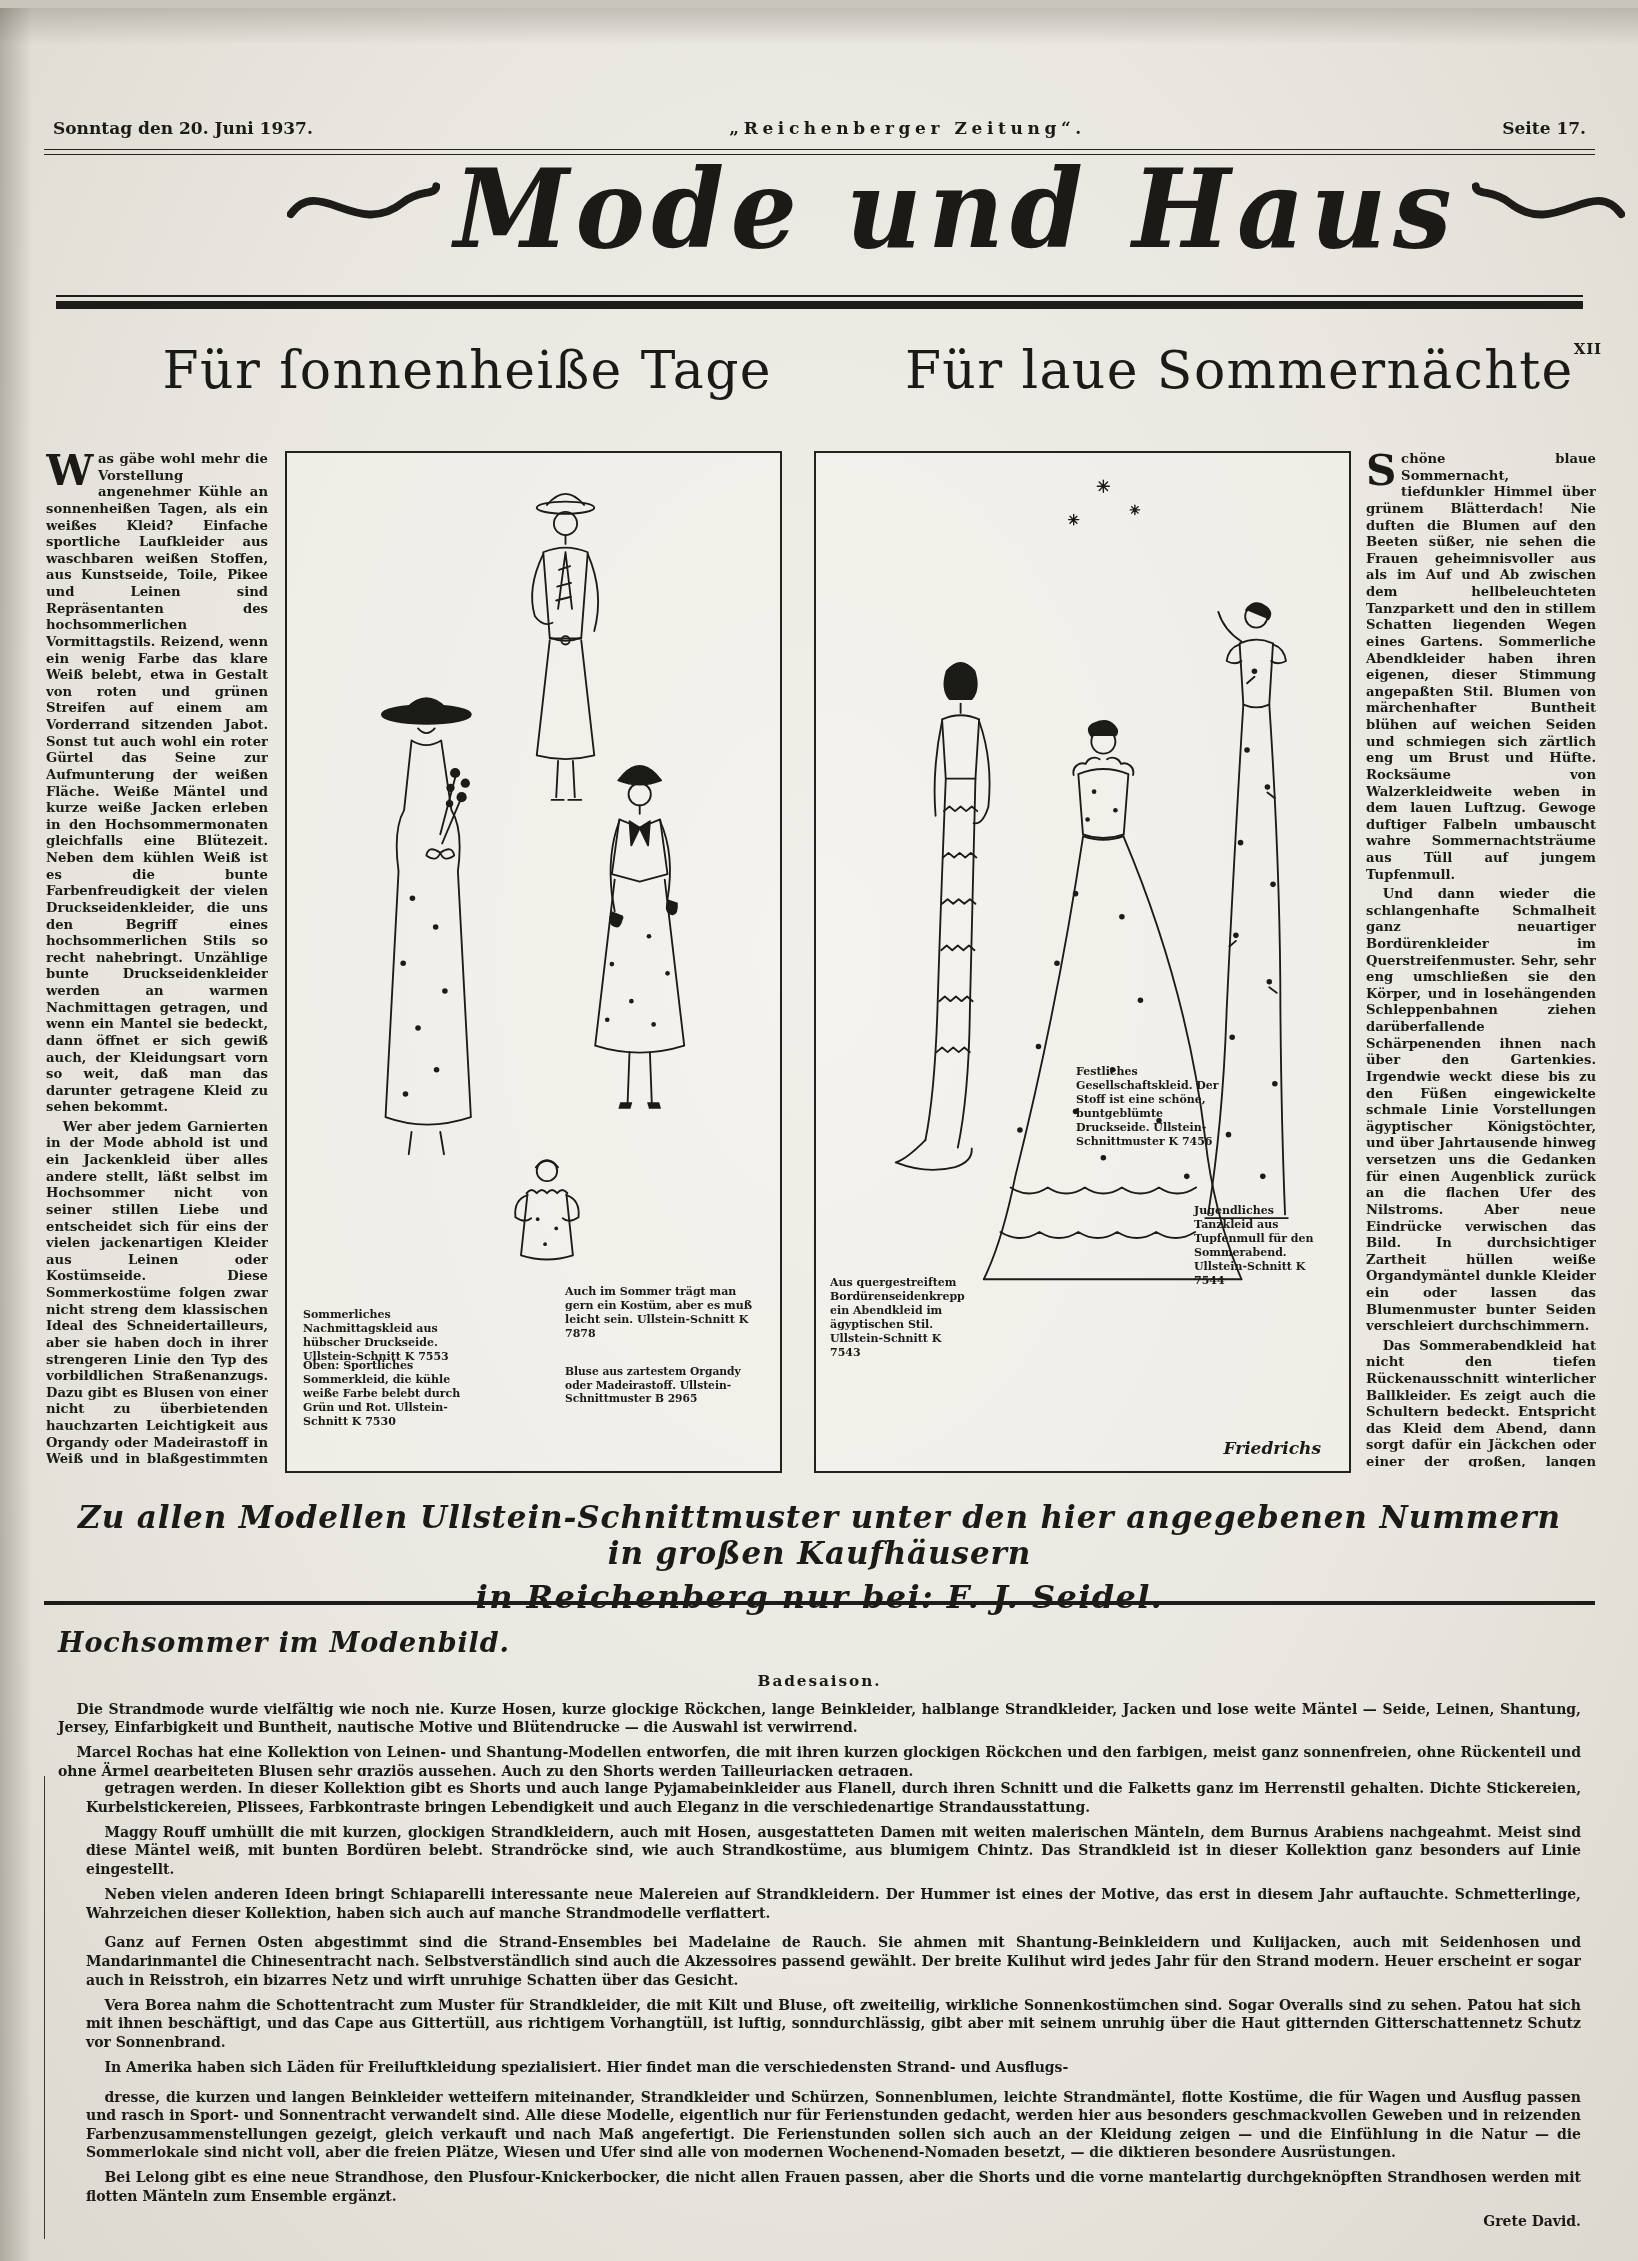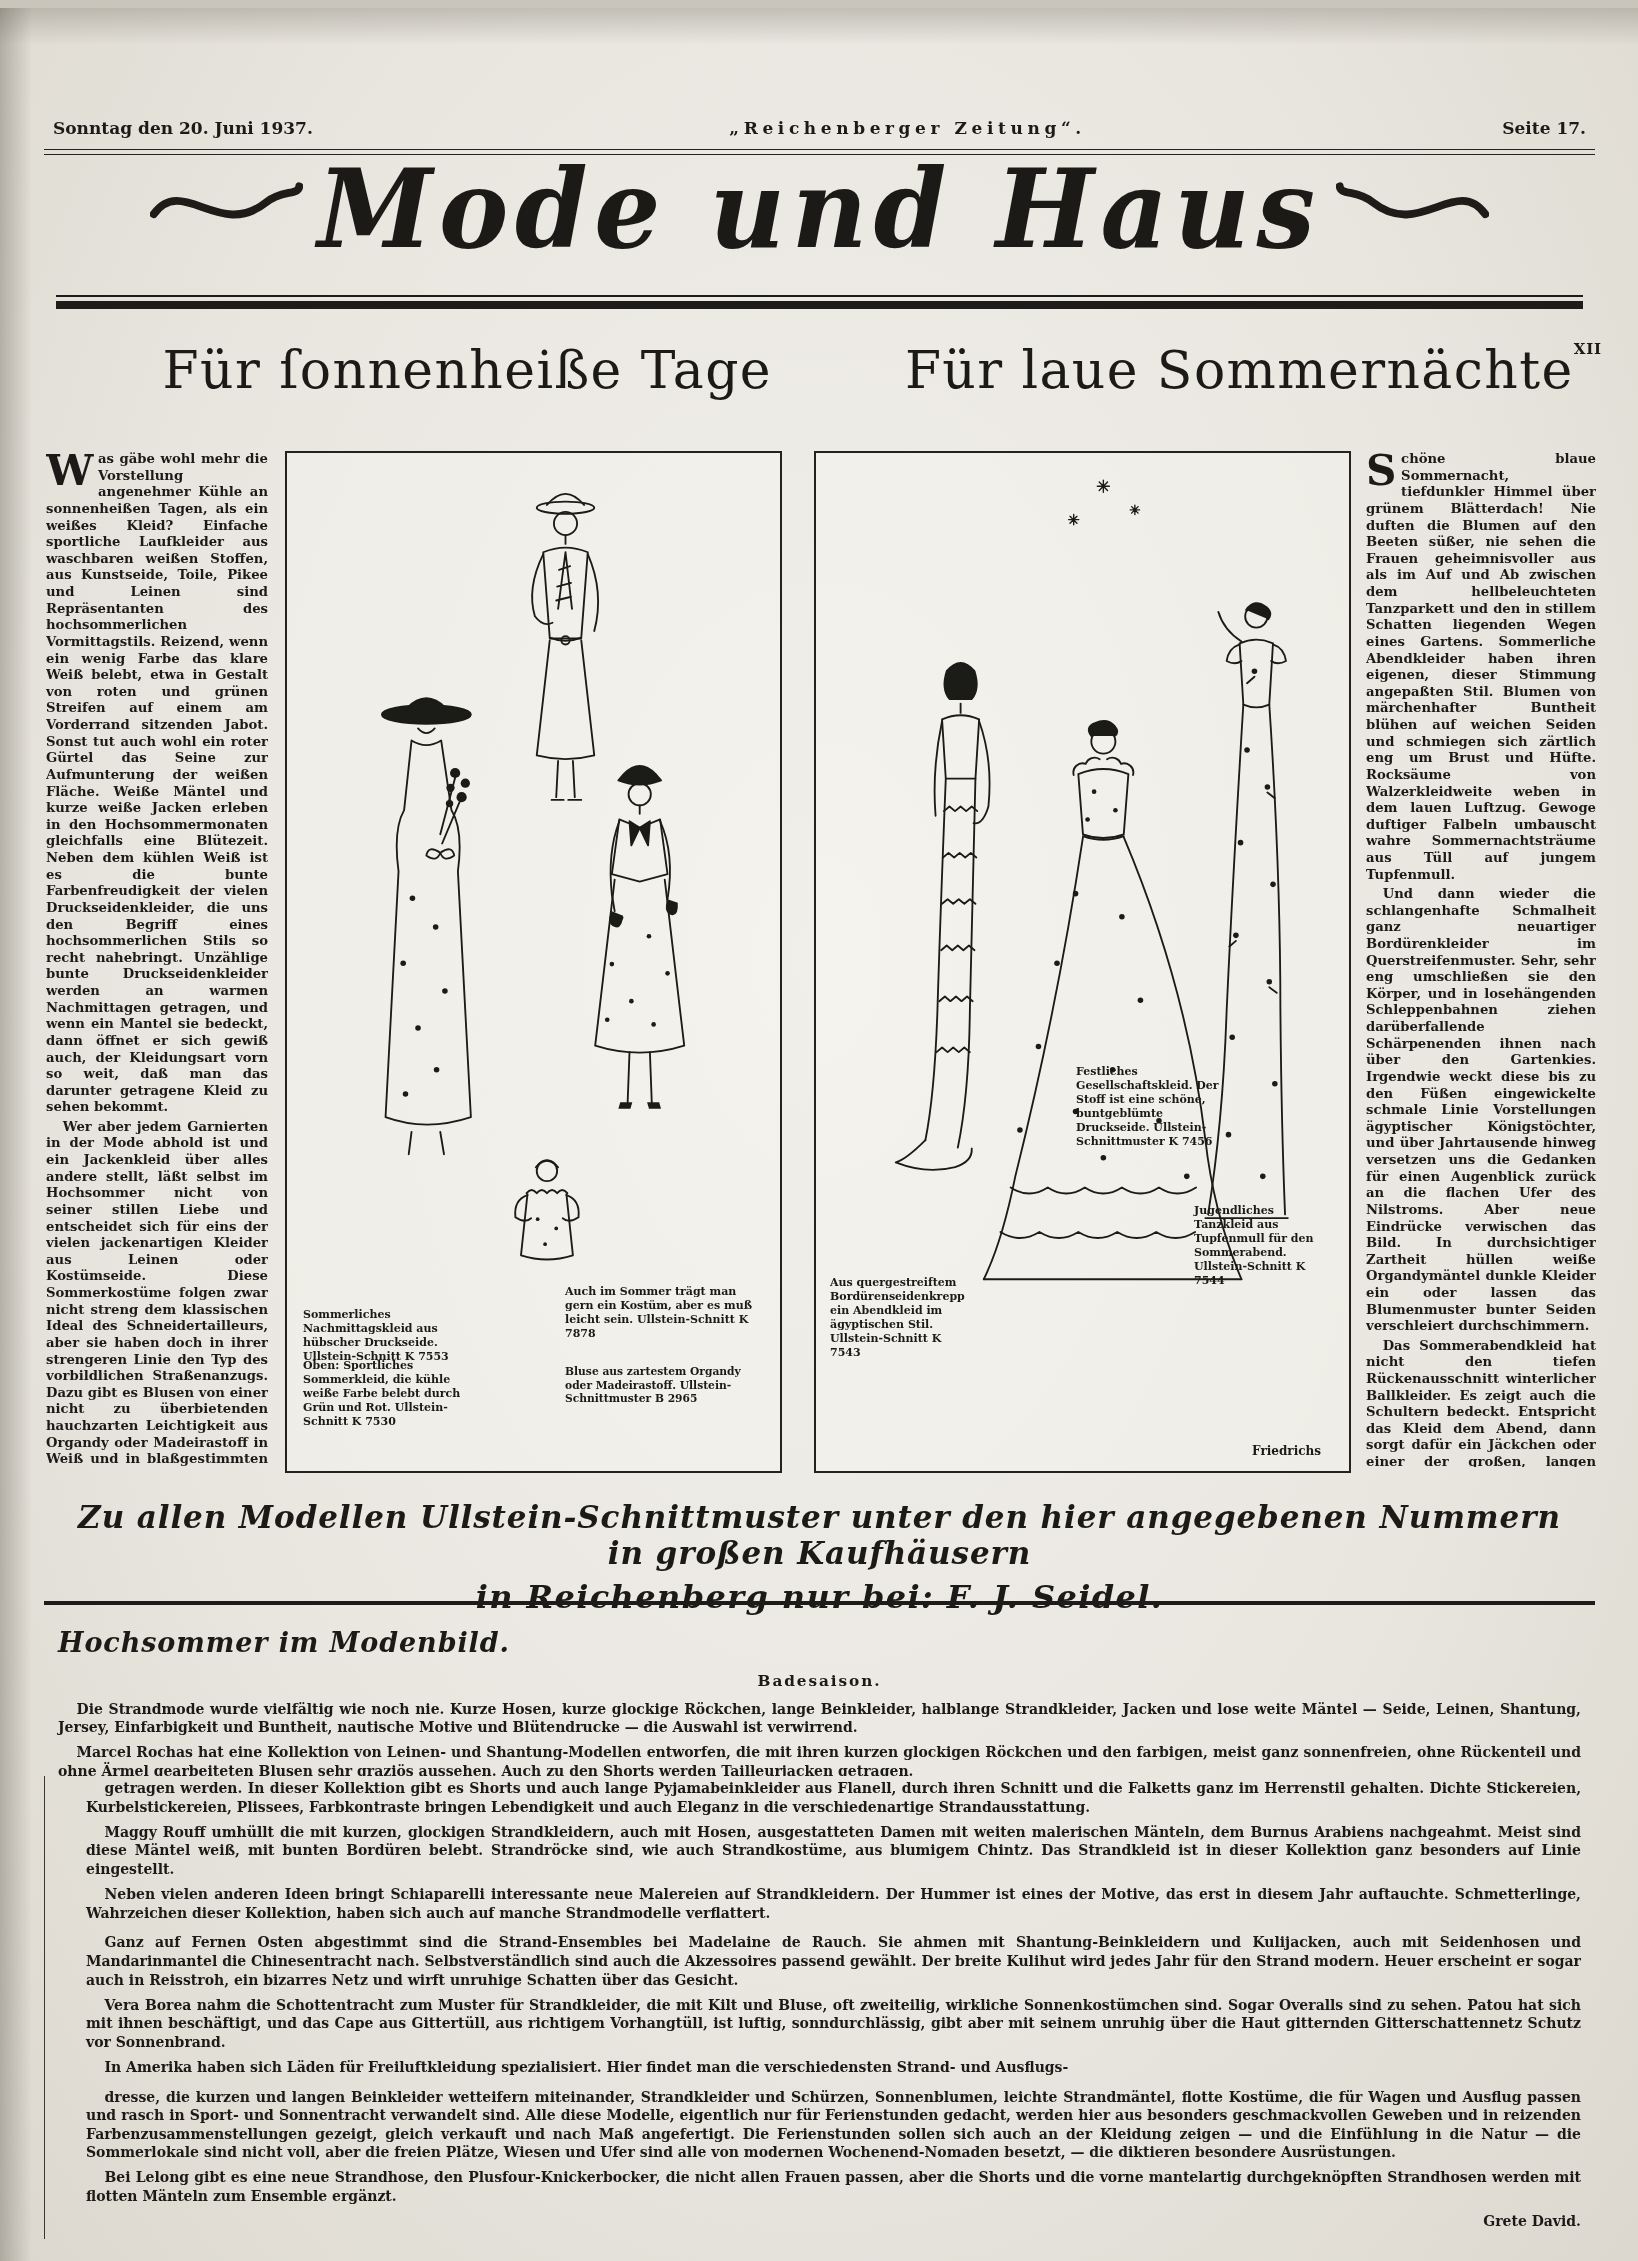--- a/index.html
+++ b/index.html
@@ -16,21 +16,21 @@
       radial-gradient(ellipse at 50% 42%, #f0efe9 0%, #e9e7e0 55%, #dcd8cf 100%);
     overflow:hidden;
   }
   
   .hdr{position:absolute;top:110px;left:53px;right:53px;display:flex;justify-content:space-between;align-items:baseline;font-size:17px;font-weight:bold;}
   .hdr .paper{letter-spacing:4.6px;}
   .hdr-rule{position:absolute;top:141px;left:44px;right:44px;border-top:1.9px solid #24231f;}
   .hdr-rule2{position:absolute;top:146px;left:44px;right:44px;border-top:0.9px solid #24231f;}
 
   
-  .masthead{position:absolute;top:149px;left:0;right:0;text-align:center;white-space:nowrap;}
+  .masthead{position:absolute;top:149px;left:0;right:0;text-align:right;white-space:nowrap;}
   .masthead .script{
     display:inline-block;vertical-align:middle;
     font-family:"DejaVu Serif", serif;font-style:italic;font-weight:bold;
     font-size:104px;letter-spacing:6.5px;line-height:1;
     transform:scaleY(1.05);
   }
   .masthead svg{vertical-align:middle;margin:0 14px;}
   .mast-rule-thin{position:absolute;top:287px;left:56px;right:56px;border-top:2.3px solid #1d1c18;}
   .mast-rule-thick{position:absolute;top:293px;left:56px;right:56px;border-top:8.3px solid #1d1c18;}
 
@@ -53,21 +53,21 @@
   .sig-right{text-align:right;font-weight:bold;margin-top:1.9px;}
 
   
   .illobox{position:absolute;top:443px;border:2.3px solid #23221d;background:rgba(255,255,253,.25);}
   .illobox.leftbox{left:285px;width:493px;height:1018px;}
   .illobox.rightbox{left:814px;width:533px;height:1018px;}
   .illobox svg.sketch{position:absolute;inset:0;width:100%;height:100%;}
   .sk{stroke:#1c1b17;fill:none;stroke-width:4;stroke-linecap:round;stroke-linejoin:round;}
   .caption{position:absolute;font-size:11px;font-weight:bold;line-height:1.28;text-align:left;}
   .caption.small{font-size:10.7px;}
-  .artist-sig{position:absolute;font-size:12px;font-weight:bold;}
+  .artist-sig{position:absolute;font-size:17px;font-weight:bold;font-style:italic;}
 
   
   .banner{position:absolute;top:1491px;left:56px;right:56px;text-align:center;
     font-style:italic;font-weight:bold;}
   .banner .l1{font-size:31px;letter-spacing:0.9px;}
   .banner .l2{font-size:32px;margin-top:6.5px;letter-spacing:1.4px;}
   .banner-rule{position:absolute;top:1593px;left:44px;right:44px;border-top:4.2px solid #1d1c18;}
 
   
   .bottom{position:absolute;top:1614px;left:44px;right:44px;height:617px;display:flex;flex-direction:column;}

